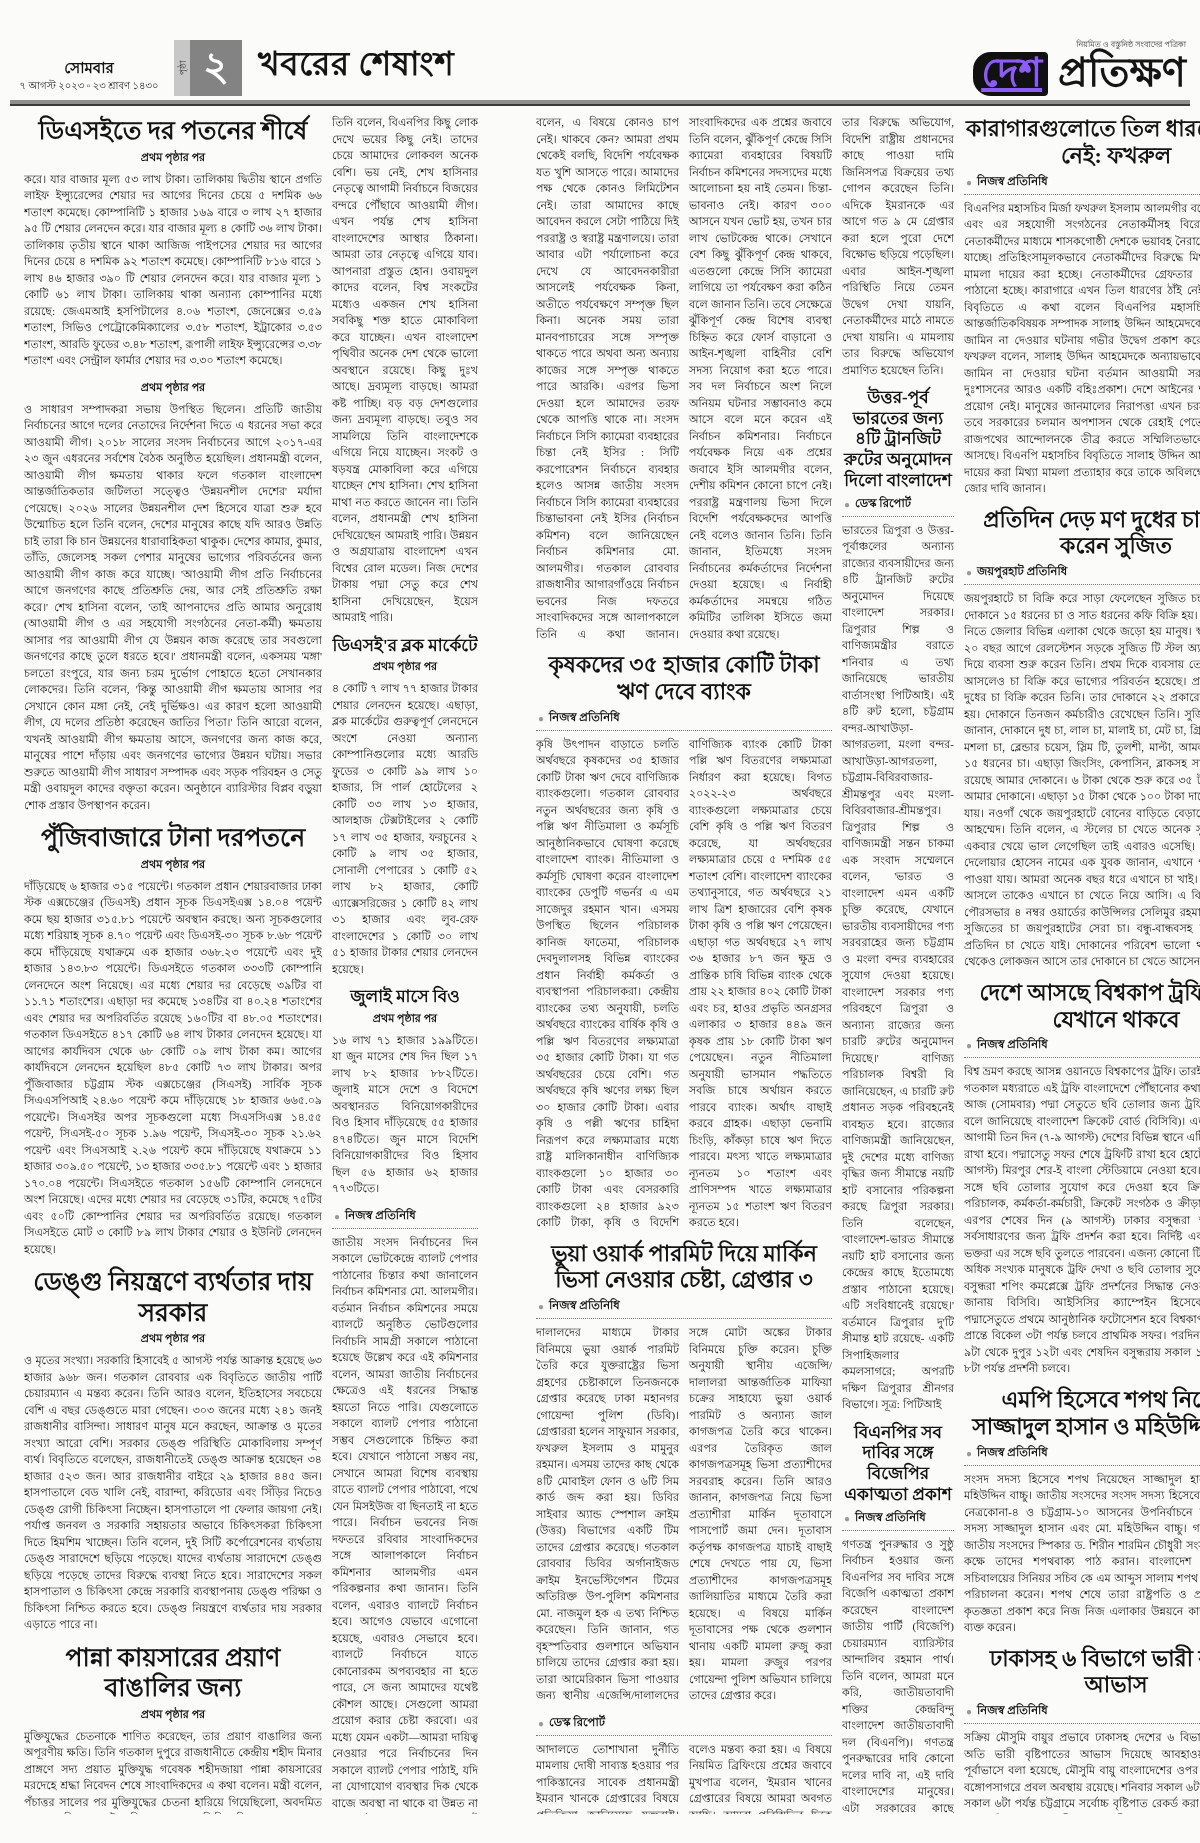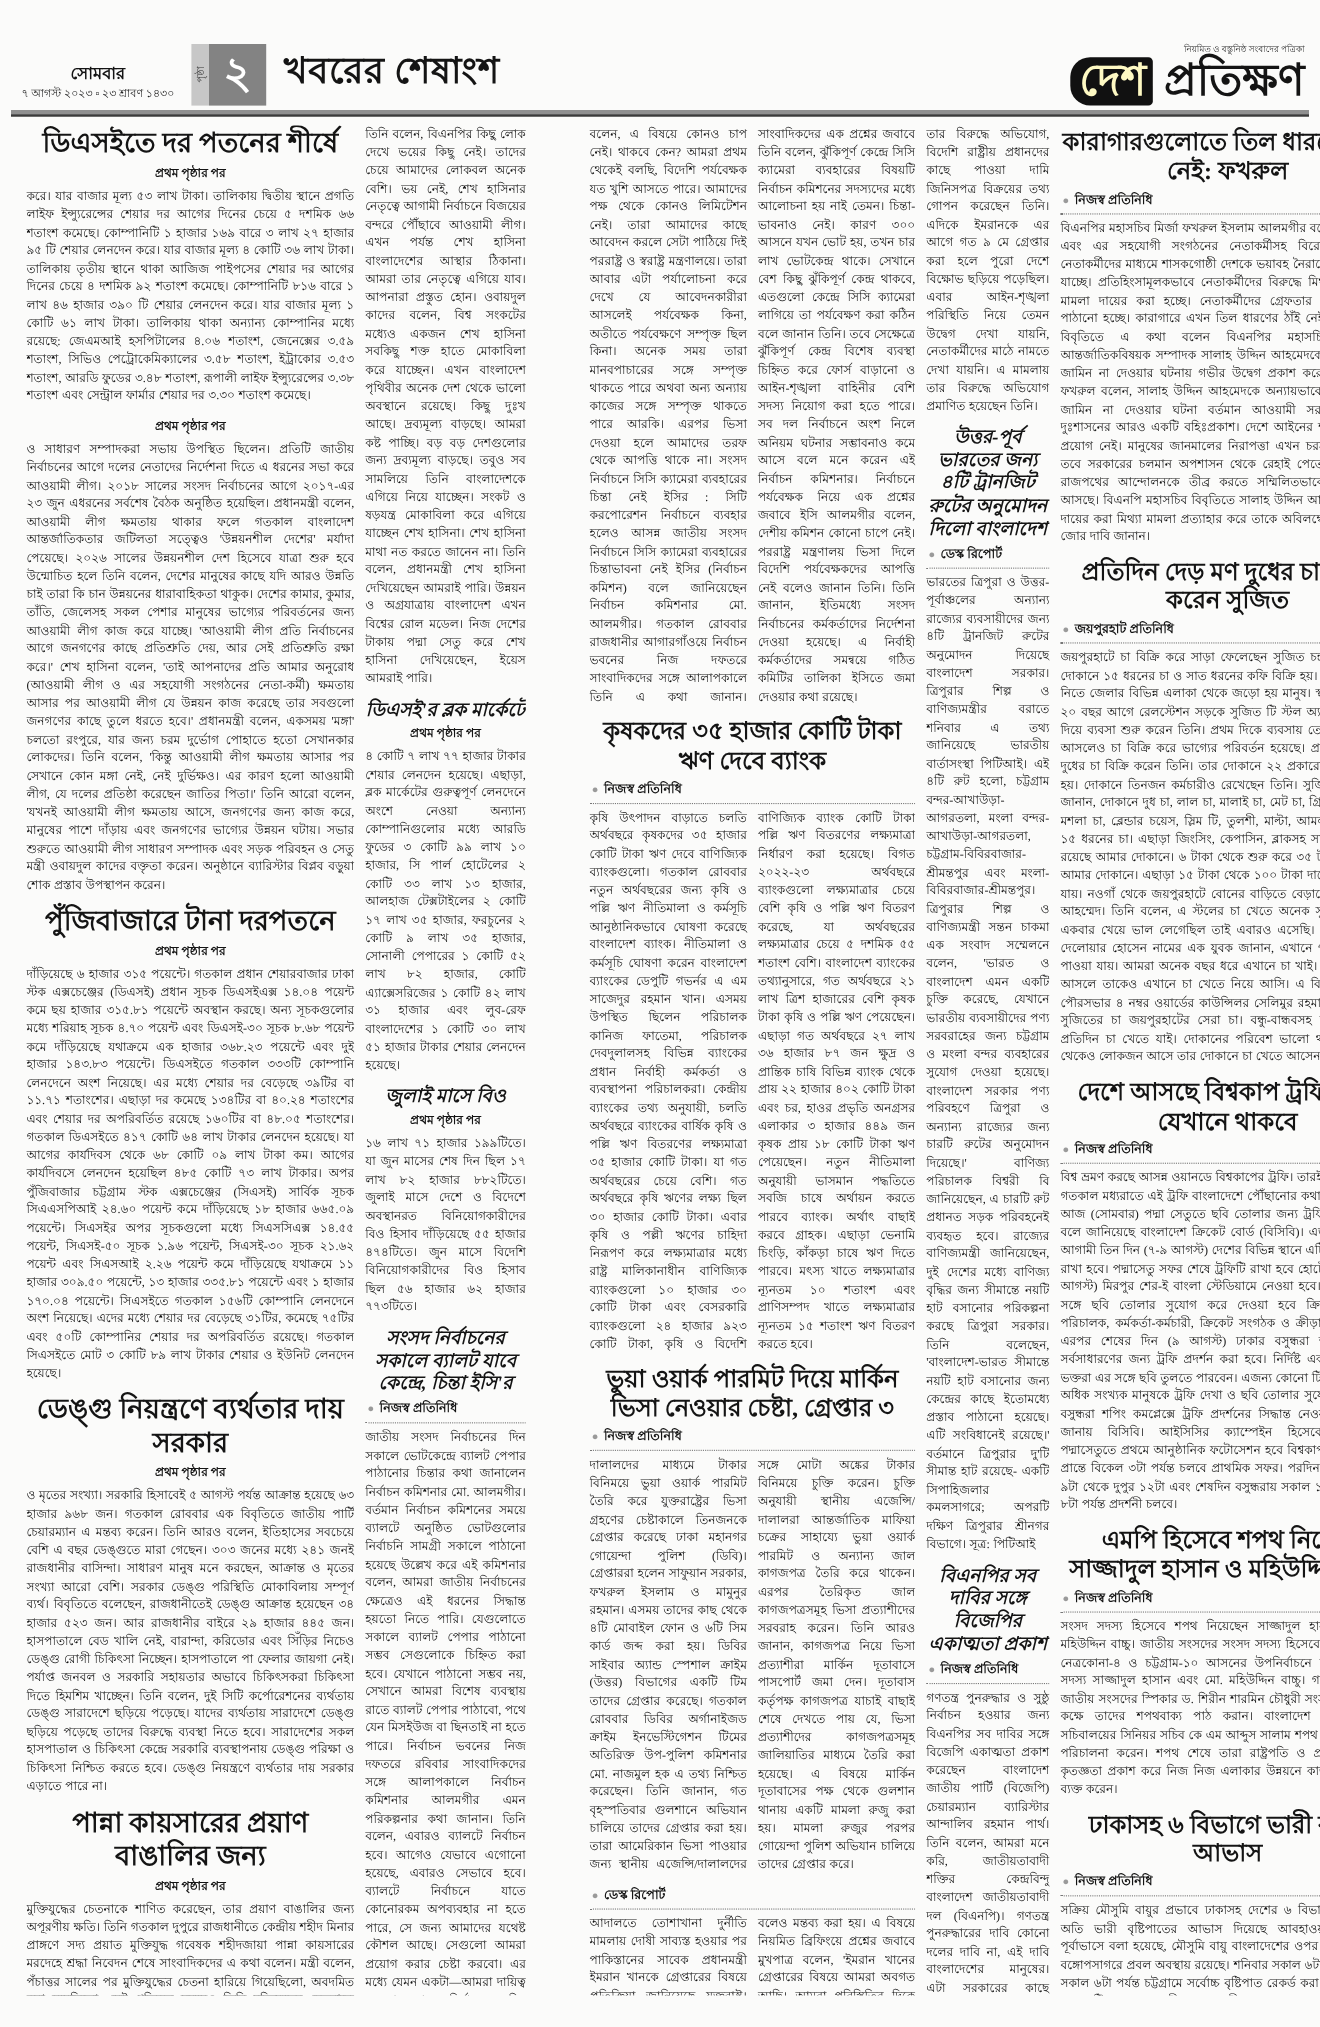--- a/index.html
+++ b/index.html
@@ -30,43 +30,43 @@
   }
   .section-title{
     font-size:33px;font-weight:bold;letter-spacing:.5px;
     padding:0 6px 2px 6px;white-space:nowrap;
   }
   .flexspacer{flex:1;}
   .brand{ text-align:right;padding-bottom:0; }
   .brand .tagline{font-size:8px;color:#333;text-align:right;margin-bottom:1px;}
   .brand .logo{font-size:40px;font-weight:bold;line-height:1;white-space:nowrap;}
   .brand .logo .mark{
-    background:#111;color:#fef9c3;border-radius:18px 4px 4px 18px;
-    padding:0 6px 2px 8px;display:inline-block;line-height:1.05;
+    background:#111;color:#8b5cf6;border-radius:18px 4px 4px 18px;
+    padding:0 6px 2px 8px;display:inline-block;line-height:1.05;text-decoration:underline;
   }
   .headrule{height:4px;background:#8f8f8f;border-bottom:2px solid #3a3a3a;margin:4px 10px 0 10px;}
   
   .paper{
     display:flex;gap:10px;align-items:stretch;
     padding:8px 10px 0 24px;height:1700px;overflow:hidden;
   }
   .col{overflow:hidden;}
   .col-a{width:298px;flex:none;}
   .col-b{width:146px;flex:none;}
   .col-cd{width:296px;flex:none;margin-left:48px;}
   .col-e{width:112px;flex:none;}
   .col-f{width:304px;flex:none;}
   .story{margin-bottom:10px;}
   .headline{
     font-weight:bold;text-align:center;line-height:1.22;margin:2px 0 2px 0;
     font-family:"Liberation Serif","DejaVu Serif",serif;
   }
   .h-xl{font-size:25px;}
   .h-lg{font-size:22px;}
-  .h-md{font-size:17px;font-style:italic;}
+  .h-md{font-size:17px;}
   .continued{font-size:11px;font-weight:bold;text-align:center;margin:0 0 3px 0;}
   .byline{
     font-size:11.5px;font-weight:bold;margin:3px 0 2px 2px;
     display:flex;align-items:center;gap:5px;
   }
   .byline .dot{color:#9a9a9a;font-size:10px;}
   .byline-rule{border-bottom:1px dotted #777;margin:1px 0 5px 0;}
   .body{
     font-size:11px;line-height:1.5;text-align:justify;margin:0;
     word-spacing:.5px;
@@ -134,21 +134,20 @@
       <h2 class="headline h-md">ডিএসই'র ব্লক মার্কেটে</h2>
       <div class="continued">প্রথম পৃষ্ঠার পর</div>
       <p class="body">৪ কোটি ৭ লাখ ৭৭ হাজার টাকার শেয়ার লেনদেন হয়েছে। এছাড়া, ব্লক মার্কেটের গুরুত্বপূর্ণ লেনদেনে অংশে নেওয়া অন্যান্য কোম্পানিগুলোর মধ্যে আরডি ফুডের ৩ কোটি ৯৯ লাখ ১০ হাজার, সি পার্ল হোটেলের ২ কোটি ৩৩ লাখ ১৩ হাজার, আলহাজ টেক্সটাইলের ২ কোটি ১৭ লাখ ৩৫ হাজার, ফরচুনের ২ কোটি ৯ লাখ ৩৫ হাজার, সোনালী পেপারের ১ কোটি ৫২ লাখ ৮২ হাজার, কোটি এ্যাক্সেসরিজের ১ কোটি ৪২ লাখ ৩১ হাজার এবং লুব-রেফ বাংলাদেশের ১ কোটি ৩০ লাখ ৫১ হাজার টাকার শেয়ার লেনদেন হয়েছে।</p>
     </article>
     <article class="story">
       <h2 class="headline h-md">জুলাই মাসে বিও</h2>
       <div class="continued">প্রথম পৃষ্ঠার পর</div>
       <p class="body">১৬ লাখ ৭১ হাজার ১৯৯টিতে। যা জুন মাসের শেষ দিন ছিল ১৭ লাখ ৮২ হাজার ৮৮২টিতে। জুলাই মাসে দেশে ও বিদেশে অবস্থানরত বিনিয়োগকারীদের বিও হিসাব দাঁড়িয়েছে ৫৫ হাজার ৪৭৪টিতে। জুন মাসে বিদেশি বিনিয়োগকারীদের বিও হিসাব ছিল ৫৬ হাজার ৬২ হাজার ৭৭৩টিতে।</p>
     </article>
     <article class="story">
-      <h2 class="headline h-md">সংসদ নির্বাচনের সকালে ব্যালট যাবে কেন্দ্রে, চিন্তা ইসি'র</h2>
       <div class="byline">
           <span class="dot">●</span>
           <span>নিজস্ব প্রতিনিধি</span>
         </div>
       <div class="byline-rule"></div>
       <p class="body">জাতীয় সংসদ নির্বাচনের দিন সকালে ভোটকেন্দ্রে ব্যালট পেপার পাঠানোর চিন্তার কথা জানালেন নির্বাচন কমিশনার মো. আলমগীর। বর্তমান নির্বাচন কমিশনের সময়ে ব্যালটে অনুষ্ঠিত ভোটগুলোর নির্বাচনি সামগ্রী সকালে পাঠানো হয়েছে উল্লেখ করে এই কমিশনার বলেন, আমরা জাতীয় নির্বাচনের ক্ষেত্রেও এই ধরনের সিদ্ধান্ত হয়তো নিতে পারি। যেগুলোতে সকালে ব্যালট পেপার পাঠানো সম্ভব সেগুলোকে চিহ্নিত করা হবে। যেখানে পাঠানো সম্ভব নয়, সেখানে আমরা বিশেষ ব্যবস্থায় রাতে ব্যালট পেপার পাঠাবো, পথে যেন মিসইউজ বা ছিনতাই না হতে পারে। নির্বাচন ভবনের নিজ দফতরে রবিবার সাংবাদিকদের সঙ্গে আলাপকালে নির্বাচন কমিশনার আলমগীর এমন পরিকল্পনার কথা জানান। তিনি বলেন, এবারও ব্যালটে নির্বাচন হবে। আগেও যেভাবে এগোনো হয়েছে, এবারও সেভাবে হবে। ব্যালটে নির্বাচনে যাতে কোনোরকম অপব্যবহার না হতে পারে, সে জন্য আমাদের যথেষ্ট কৌশল আছে। সেগুলো আমরা প্রয়োগ করার চেষ্টা করবো। এর মধ্যে যেমন একটা—আমরা দায়িত্ব নেওয়ার পরে নির্বাচনের দিন সকালে ব্যালট পেপার পাঠাই, যদি না যোগাযোগ ব্যবস্থার দিক থেকে বাজে অবস্থা না থাকে বা উন্নত না হয়; এই ধরনের ক্ষেত্রে একটু আগে পাঠাই। যোগাযোগ যেখানে ভালো, ভোর ৪টায় যাত্রা শুরু করলে ভোট শুরু হওয়ার আগেই পৌঁছাতে পারবে, সেসব কেন্দ্রে আমরা সকালে ব্যালট পাঠাই। ঝুঁকিপূর্ণ কেন্দ্রে সিসি ক্যামেরা বসানোর পরিকল্পনা আছে কিনা এমন প্রশ্নের জবাবে মো. আলমগীর বলেন, এ বিষয়টি নিয়ে ফরমাল কোনও আলোচনা হয়নি। চিন্তা-ভাবনাও নাই। কারণ, আপনারা জানেন যে ৩০০ আসনে যখন ভোট হয় চার লাখ ভোটকেন্দ্র থাকে। সেখানে হয়তো বেশ কিছু ঝুঁকিপূর্ণ কেন্দ্র থাকবে। এত কেন্দ্রে সিসি ক্যামেরা লাগিয়ে তা দেখা কঠিন। আমরা সে ক্ষেত্রে ঝুঁকিপূর্ণ কেন্দ্রে বিশেষ ব্যবস্থা... আইনশৃঙ্খলা বাহিনীর বেশি সদস্য নিয়োগ করবো। তিনি আরও বলেন, সব রাজনৈতিক দল যদি নির্বাচনে অংশ নেয়, সেখানে এমনিতেই একটা ভারসাম্য থাকে। আইনশৃঙ্খলা বাহিনীর চেয়ে বরং তারাই শৃঙ্খলা রক্ষায় এগিয়ে ভূমিকা নেয়। কারণ, তারা জানেন নির্বাচনে যদি কোনও পরিস্থিতির অবনতি হয় বা ভন্ডুল পরিস্থিতি সৃষ্টি হয়, তারাই ক্ষতিগ্রস্ত হবে। দেশীয় ও আন্তর্জাতিক পর্যবেক্ষকদের বিষয় নিয়ে কোনো চাপ আছে কিনা—এমন প্রশ্নের জবাবে সাবেক এই ইসি সচিব</p>
     </article>
   </section>
 
   <section class="col col-cd">

